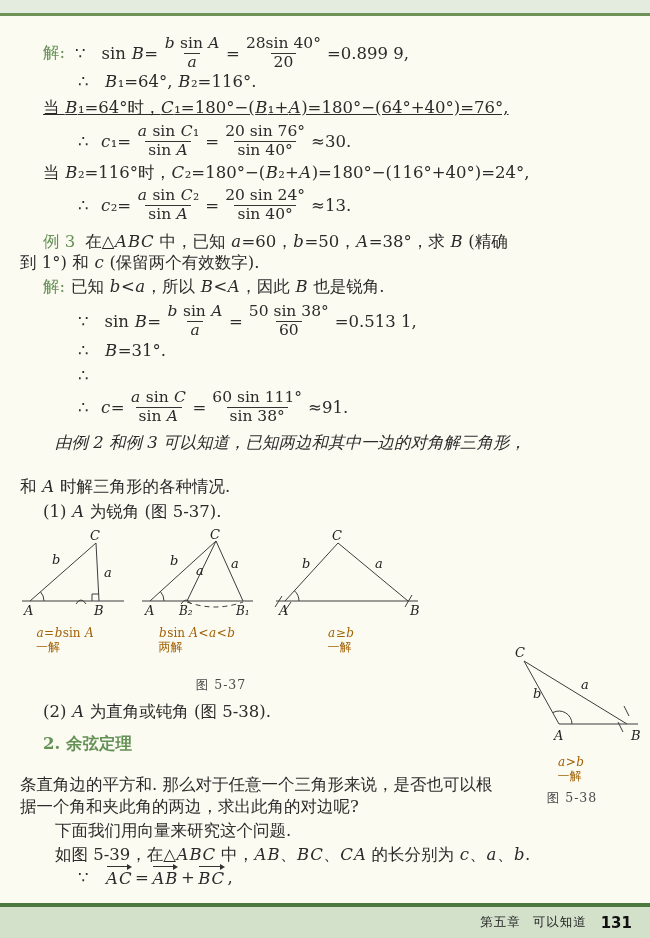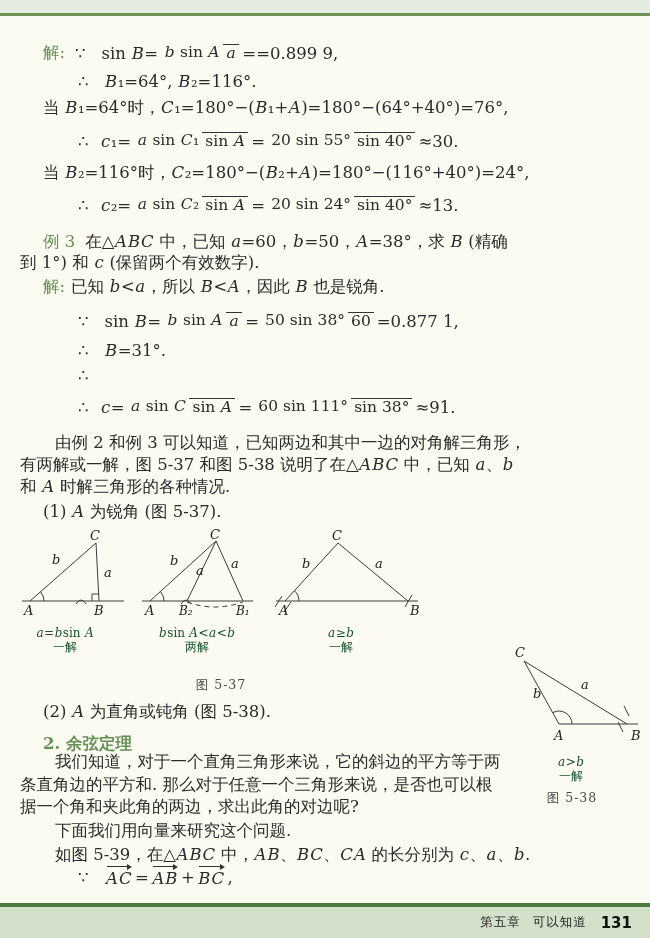--- a/index.html
+++ b/index.html
@@ -9,35 +9,35 @@
   .top-rule{position:absolute;left:0;top:13px;width:650px;height:3px;background:#6e9158;}
   #text-layer{position:absolute;left:0;top:0;width:650px;height:938px;}
   .line{position:absolute;white-space:nowrap;display:flex;align-items:center;height:22px;
         font-size:16.5px;}
   .line.tall{height:40px;}
   .txt{display:inline-block;}
   .gap{display:inline-block;height:1px;}
   .lab{color:#649155;}
   .head{color:#649155;font-weight:bold;margin-top:13px;}
   .txt i,.frac i,.capf i,.vec i{font-style:italic;padding:0 .5px;}
-  .frac{display:inline-flex;flex-direction:row;align-items:center;margin:0 3px;
+  .frac{display:inline-flex;flex-direction:column;align-items:center;margin:0 3px;
         font-size:15.5px;line-height:1.12;vertical-align:middle;}
   .frac .num{padding:0 3px;}
   .frac .den{border-top:1.2px solid #333;padding:0 3px;}
   .vec{display:inline-block;position:relative;margin:0 3px;padding-top:3px;}
   .vec::before{content:"";position:absolute;left:1px;right:5px;top:0;border-top:1px solid #333;}
   .vec::after{content:"";position:absolute;right:0;top:-2.5px;width:0;height:0;
         border-top:3px solid transparent;border-bottom:3px solid transparent;border-left:5px solid #333;}
   svg{position:absolute;overflow:visible;}
   .tri-line{stroke:#3c3c3c;stroke-width:1;fill:none;}
   .tri-dash{stroke:#3c3c3c;stroke-width:1;fill:none;stroke-dasharray:5 4;}
   .svglab{font:italic 13px "DejaVu Serif",serif;fill:#222;}
   .svglab-sm{font:italic 12px "DejaVu Serif",serif;fill:#222;}
-  .cap{position:absolute;transform:translateX(-50%);text-align:center;font-size:12px;
-       line-height:14px;color:#14532d;}
+  .cap{position:absolute;transform:translateX(-50%);text-align:left;font-size:12px;
+       line-height:14px;color:#a16207;}
   .capf{font-size:12px;}
   .capr{font-size:12px;}
   .figlab{position:absolute;transform:translateX(-50%);font-size:12.5px;color:#4a4a4a;
        letter-spacing:1px;white-space:nowrap;}
   .footer-rule{position:absolute;left:0;top:903px;width:650px;height:4px;background:#4c7a3e;}
   .footer-band{position:absolute;left:0;top:907px;width:650px;height:31px;background:#d3e1cb;
        display:flex;align-items:center;justify-content:flex-end;padding-right:0;box-sizing:border-box;}
   .f-ch,.f-sec{font-size:12.5px;color:#222;letter-spacing:1px;}
   .f-ch{margin-right:12px;}
   .f-sec{margin-right:14px;}
@@ -55,41 +55,45 @@
       <span class="lab">解:</span>
       <span class="gap" style="width: 10px;"></span>
       <span class="txt">∵</span>
       <span class="gap" style="width: 16px;"></span>
       <span class="txt">sin <i>B</i>=</span>
       <span class="frac">
         <span class="num"><i>b</i> sin <i>A</i></span>
         <span class="den"><i>a</i></span>
       </span>
       <span class="txt">=</span>
+      <span class="frac">
+        <span class="num">28sin 40°</span>
+        <span class="den">20</span>
+      </span>
       <span class="txt">=0.899 9,</span>
     </div>
     <div class="line" style="left: 78px; top: 70px;">
       <span class="txt">∴</span>
       <span class="gap" style="width: 16px;"></span>
       <span class="txt"><i>B</i>₁=64°, <i>B</i>₂=116°.</span>
     </div>
-    <div class="line" style="left: 43px; top: 97px;">
+    <div class="line" style="left: 43px; top: 97px; text-decoration: underline;">
       <span class="txt">当 <i>B</i>₁=64°时，<i>C</i>₁=180°−(<i>B</i>₁+<i>A</i>)=180°−(64°+40°)=76°,</span>
     </div>
     <div class="line tall" style="left: 78px; top: 121px;">
       <span class="txt">∴</span>
       <span class="gap" style="width: 12px;"></span>
       <span class="txt"><i>c</i>₁=</span>
       <span class="frac">
         <span class="num"><i>a</i> sin <i>C</i>₁</span>
         <span class="den">sin <i>A</i></span>
       </span>
       <span class="txt">=</span>
       <span class="frac">
-        <span class="num">20 sin 55°</span>
+        <span class="num">20 sin 76°</span>
         <span class="den">sin 40°</span>
       </span>
       <span class="txt">≈30.</span>
     </div>
     <div class="line" style="left: 43px; top: 162px;">
       <span class="txt">当 <i>B</i>₂=116°时，<i>C</i>₂=180°−(<i>B</i>₂+<i>A</i>)=180°−(116°+40°)=24°,</span>
     </div>
     <div class="line tall" style="left: 78px; top: 185px;">
       <span class="txt">∴</span>
       <span class="gap" style="width: 12px;"></span>
@@ -124,21 +128,21 @@
       <span class="txt">sin <i>B</i>=</span>
       <span class="frac">
         <span class="num"><i>b</i> sin <i>A</i></span>
         <span class="den"><i>a</i></span>
       </span>
       <span class="txt">=</span>
       <span class="frac">
         <span class="num">50 sin 38°</span>
         <span class="den">60</span>
       </span>
-      <span class="txt">=0.877 1,</span>
+      <span class="txt">=0.513 1,</span>
     </div>
     <div class="line" style="left: 78px; top: 339px;">
       <span class="txt">∴</span>
       <span class="gap" style="width: 16px;"></span>
       <span class="txt"><i>B</i>=31°.</span>
     </div>
     <div class="line" style="left: 78px; top: 364px;">
       <span class="txt">∴</span>
       <span class="gap" style="width: 16px;"></span>
     </div>
@@ -150,40 +154,34 @@
         <span class="num"><i>a</i> sin <i>C</i></span>
         <span class="den">sin <i>A</i></span>
       </span>
       <span class="txt">=</span>
       <span class="frac">
         <span class="num">60 sin 111°</span>
         <span class="den">sin 38°</span>
       </span>
       <span class="txt">≈91.</span>
     </div>
-    <div class="line" style="left: 55px; top: 432px;">
+    <div class="line" style="left: 55px; top: 432px; font-style: italic;">
       <span class="txt">由例 2 和例 3 可以知道，已知两边和其中一边的对角解三角形，</span>
-    </div>
-    <div class="line" style="left: 20px; top: 454px;">
-      <span class="txt">有两解或一解，图 5-37 和图 5-38 说明了在△<i>A</i><i>B</i><i>C</i> 中，已知 <i>a</i>、<i>b</i></span>
     </div>
     <div class="line" style="left: 20px; top: 476px;">
       <span class="txt">和 <i>A</i> 时解三角形的各种情况.</span>
     </div>
     <div class="line" style="left: 43px; top: 501px;">
       <span class="txt">(1) <i>A</i> 为锐角 (图 5-37).</span>
     </div>
     <div class="line" style="left: 43px; top: 701px;">
       <span class="txt">(2) <i>A</i> 为直角或钝角 (图 5-38).</span>
     </div>
     <div class="line" style="left: 43px; top: 726px;">
       <span class="head">2. 余弦定理</span>
-    </div>
-    <div class="line" style="left: 55px; top: 751px;">
-      <span class="txt">我们知道，对于一个直角三角形来说，它的斜边的平方等于两</span>
     </div>
     <div class="line" style="left: 20px; top: 796px;">
       <span class="txt">据一个角和夹此角的两边，求出此角的对边呢?</span>
     </div>
     <div class="line" style="left: 20px; top: 774px;">
       <span class="txt">条直角边的平方和. 那么对于任意一个三角形来说，是否也可以根</span>
     </div>
     <div class="line" style="left: 55px; top: 820px;">
       <span class="txt">下面我们用向量来研究这个问题.</span>
     </div>

